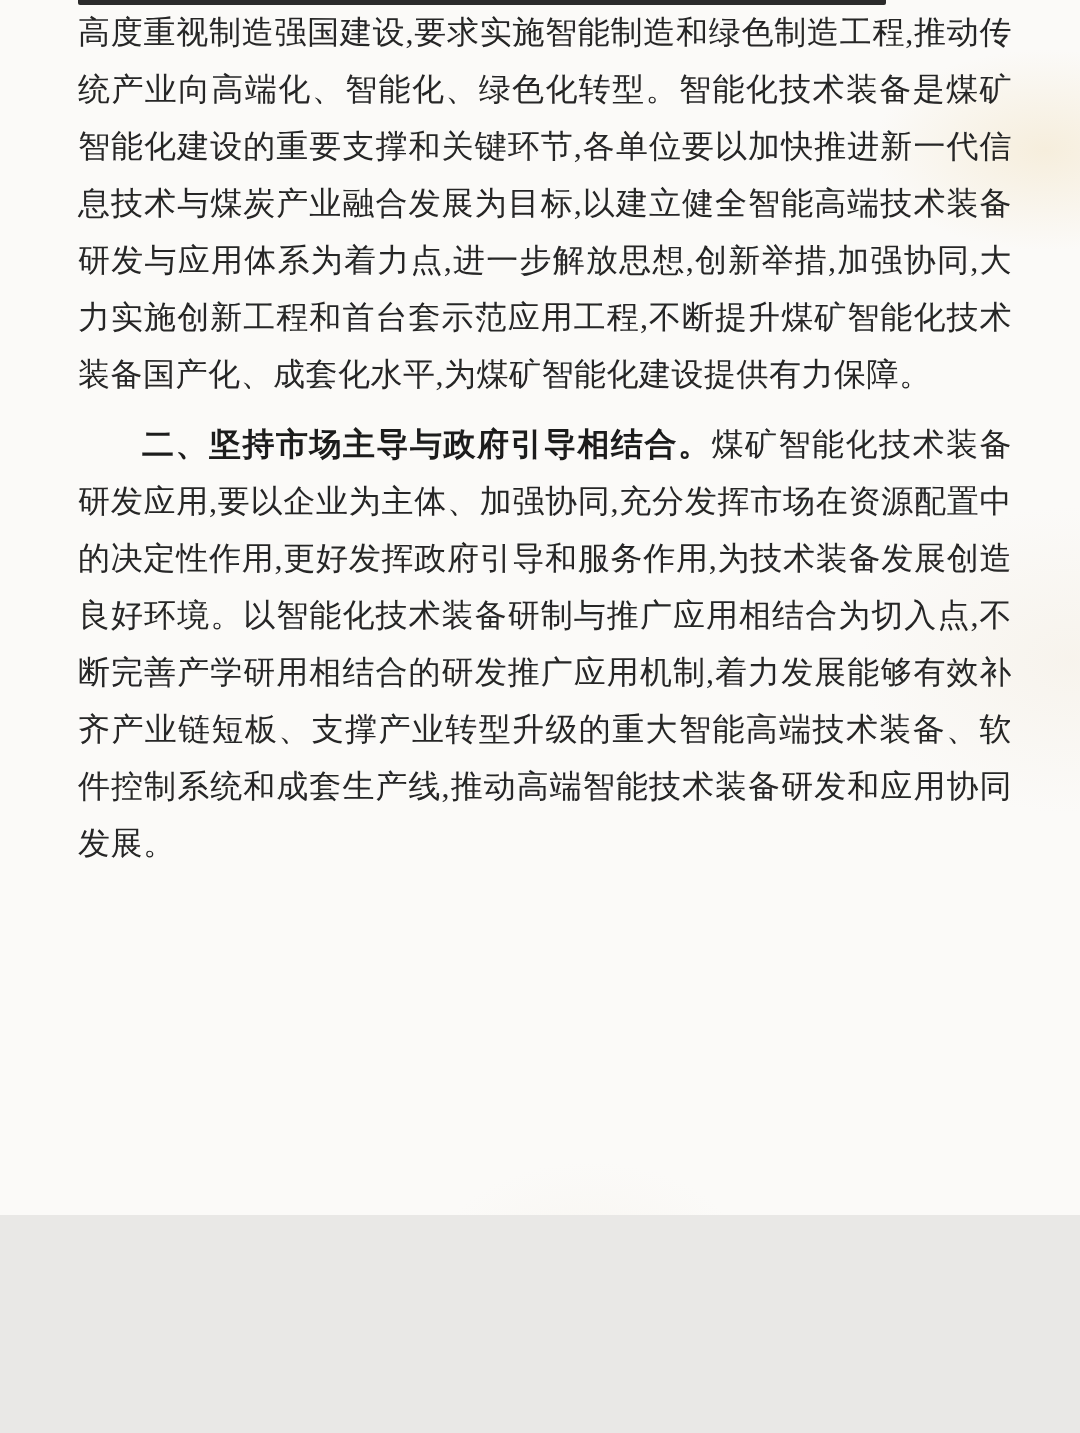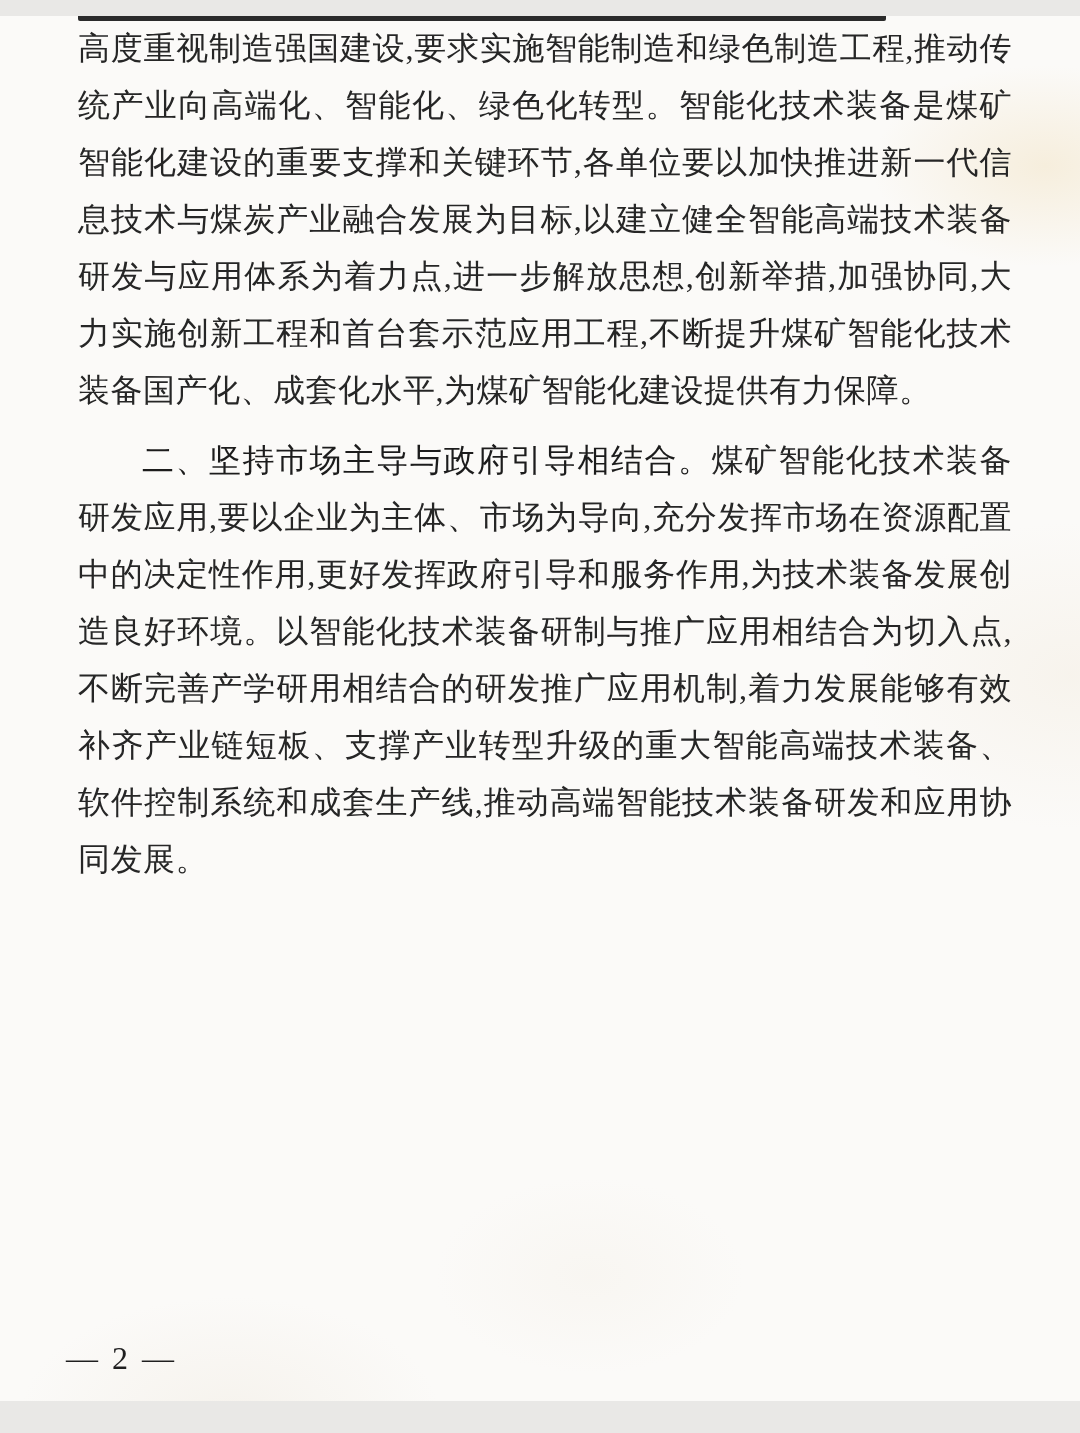--- a/index.html
+++ b/index.html
@@ -3,22 +3,22 @@
 <meta charset="utf-8">
 <style>
   html, body {
     margin: 0;
     padding: 0;
     background: #e9e8e6;
   }
   .page {
     position: relative;
     width: 1080px;
-    height: 1385px;
-    margin: 16px auto;
+    height: 1215px;
+    margin: 0 auto;
     overflow: hidden;
     background:
       radial-gradient(240px 140px at 1045px 150px, rgba(242,228,198,0.55), rgba(242,228,198,0) 72%),
       radial-gradient(300px 220px at 1070px 660px, rgba(238,228,210,0.30), rgba(238,228,210,0) 70%),
       radial-gradient(300px 170px at 230px 1400px, rgba(236,229,216,0.35), rgba(236,229,216,0) 70%),
       radial-gradient(220px 140px at 590px 1260px, rgba(240,234,222,0.25), rgba(240,234,222,0) 70%),
       #fbfaf8;
     font-family: "Liberation Serif", "DejaVu Serif", serif;
     color: #262626;
   }
@@ -47,21 +47,21 @@
     margin: 0;
     text-indent: 2em;
   }
   .para.no-indent {
     text-indent: 0;
   }
   .para + .para {
     margin-top: 13px;
   }
   .lead {
-    font-weight: normal;
+    font-weight: bold;
     color: #1c1c1c;
   }
   .page-number {
     position: absolute;
     left: 66px;
     top: 1322px;
     font-size: 32px;
     line-height: 40px;
     letter-spacing: 3px;
     color: #1f1f1f;
@@ -71,20 +71,20 @@
 <body>
 
 <div class="page">
 
   <div class="scan-top-line"></div>
 
   <main class="text-block">
 
     <p class="para no-indent"><span>高度重视制造强国建设,要求实施智能制造和绿色制造工程,推动传统产业向高端化、智能化、绿色化转型。智能化技术装备是煤矿智能化建设的重要支撑和关键环节,各单位要以加快推进新一代信息技术与煤炭产业融合发展为目标,以建立健全智能高端技术装备研发与应用体系为着力点,进一步解放思想,创新举措,加强协同,大力实施创新工程和首台套示范应用工程,不断提升煤矿智能化技术装备国产化、成套化水平,为煤矿智能化建设提供有力保障。</span></p>
 
-    <p class="para"><span class="lead">二、坚持市场主导与政府引导相结合。</span><span>煤矿智能化技术装备研发应用,要以企业为主体、市场为导向,充分发挥市场在资源配置中的决定性作用,更好发挥政府引导和服务作用,为技术装备发展创造良好环境。以智能化技术装备研制与推广应用相结合为切入点,不断完善产学研用相结合的研发推广应用机制,着力发展能够有效补齐产业链短板、支撑产业转型升级的重大智能高端技术装备、软件控制系统和成套生产线,推动高端智能技术装备研发和应用协同发展。</span></p>
+    <p class="para"><span class="lead">二、坚持市场主导与政府引导相结合。</span><span>煤矿智能化技术装备研发应用,要以企业为主体、加强协同,充分发挥市场在资源配置中的决定性作用,更好发挥政府引导和服务作用,为技术装备发展创造良好环境。以智能化技术装备研制与推广应用相结合为切入点,不断完善产学研用相结合的研发推广应用机制,着力发展能够有效补齐产业链短板、支撑产业转型升级的重大智能高端技术装备、软件控制系统和成套生产线,推动高端智能技术装备研发和应用协同发展。</span></p>
 
 
   </main>
 
   <div class="page-number">— 2 —</div>
 
 </div>
 
 </body></html>

